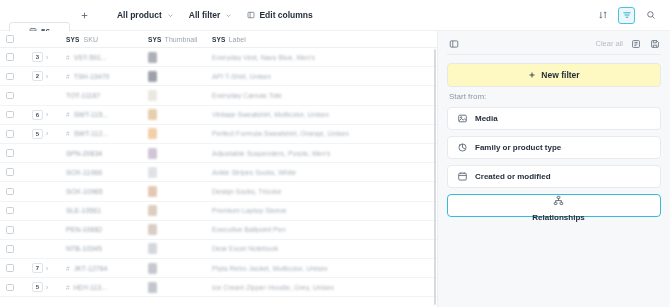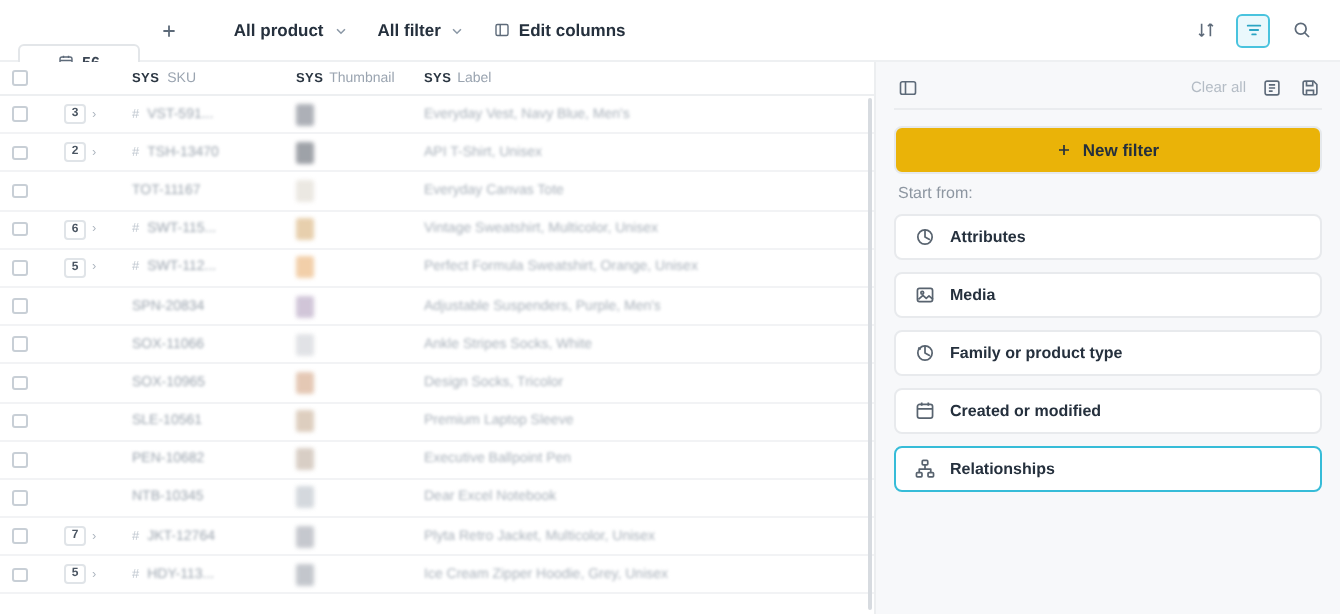--- a/index.html
+++ b/index.html
@@ -131,32 +131,32 @@
     height: 22px; display: flex; align-items: center;
     gap: 6px; padding-top: 3px;
   }
   .panel-head .spacer { flex: 1; }
   .clear-all { font-size: 7.5px; color: #b4bcc5; }
   .ph-icon { width: 13px; height: 13px; display: flex; align-items: center; justify-content: center; color: #5d6a79; }
   .panel-divider { height: 1px; background: #eaecef; margin: 1px 0 8px 0; }
 
   .new-filter {
     height: 24px; border: 1px solid #e6e9ec; border-radius: 4px;
-    background: #eab308; display: flex; align-items: center; justify-content: center;
+    background: #fef9c3; display: flex; align-items: center; justify-content: center;
     gap: 5px; font-size: 8.5px; font-weight: bold; color: #25303d;
   }
   .start-from { font-size: 8px; color: #8d96a1; margin: 5px 0 6px 2px; }
 
   .opt {
     height: 23px; margin-bottom: 6px;
     border: 1px solid #e8eaed; border-radius: 4px; background: #fff;
     display: flex; align-items: center; gap: 7px; padding-left: 9px;
     font-size: 8px; font-weight: bold; color: #25303d;
   }
-  .opt.selected { border: 1.5px solid #36bcd8; }
+  .opt.selected { border: 1.5px solid #36bcd8; flex-direction: column; }
   .opt .oi { width: 11px; height: 11px; display: flex; align-items: center; justify-content: center; color: #58636f; }
   svg { display: block; }
 </style>
 </head>
 <body>
 
 <div class="app">
 
   <div class="toolbar">
     <div class="count-pill">
@@ -503,29 +503,20 @@
         </span>
         <span>New filter</span>
       </div>
 
       <div class="start-from">Start from:</div>
 
       <div id="opts">
           <div class="opt">
             <span class="oi">
        <svg width="11" height="11" viewBox="0 0 16 16" fill="none" stroke="#58636f" stroke-width="1.25" stroke-linejoin="round">
-                <circle cx="8" cy="8" r="5.2"></circle>
-                <path d="M8 2.8v5.2l3.6 2"></path>
-              </svg>
-            </span>
-     <span>Attributes</span>
-          </div>
-          <div class="opt">
-            <span class="oi">
-       <svg width="11" height="11" viewBox="0 0 16 16" fill="none" stroke="#58636f" stroke-width="1.25" stroke-linejoin="round">
                 <rect x="2.5" y="3.2" width="11" height="9.6" rx="1.5"></rect>
                 <circle cx="6" cy="6.4" r="1"></circle>
                 <path d="M3.2 11.2l3.3-3 2.4 2.2 2-1.8 2.9 2.6"></path>
               </svg>
             </span>
      <span>Media</span>
           </div>
           <div class="opt">
             <span class="oi">
        <svg width="11" height="11" viewBox="0 0 16 16" fill="none" stroke="#58636f" stroke-width="1.25" stroke-linejoin="round">

